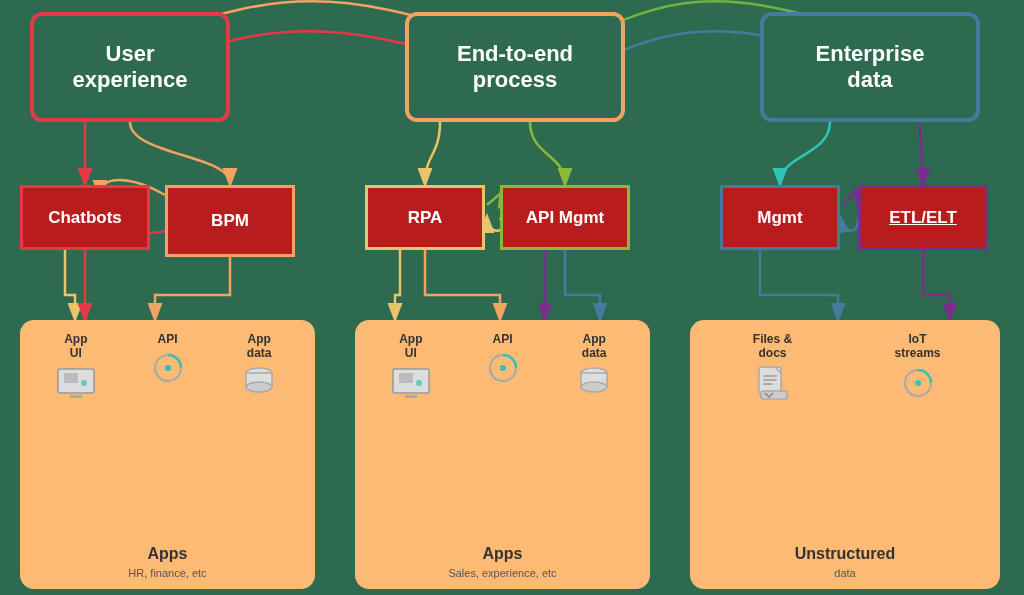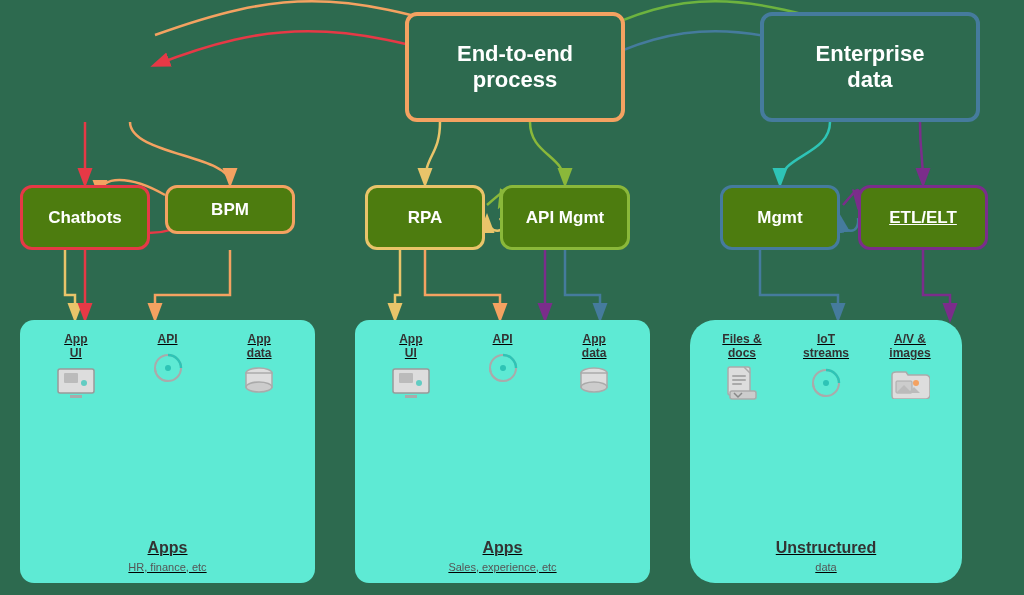--- a/index.html
+++ b/index.html
@@ -55,22 +55,22 @@
       border: 4px solid #457b9d;
       top: 12px;
       left: 760px;
       width: 220px;
       height: 110px;
     }
 
     
     .mid-box {
       position: absolute;
-      border-radius: 12px;
-      background: #4d7c0f;
+      border-radius: 0;
+      background: #b91c1c;
       display: flex;
       align-items: center;
       justify-content: center;
       text-align: center;
       font-size: 17px;
       font-weight: 700;
       color: white;
       padding: 8px;
     }
 
@@ -80,21 +80,21 @@
       left: 20px;
       width: 130px;
       height: 65px;
     }
 
     .mid-bpm {
       border: 3px solid #f4a261;
       top: 185px;
       left: 165px;
       width: 130px;
-      height: 49px;
+      height: 72px;
     }
 
     .mid-rpa {
       border: 3px solid #e9c46a;
       top: 185px;
       left: 365px;
       width: 120px;
       height: 65px;
     }
 
@@ -119,41 +119,39 @@
       top: 185px;
       left: 858px;
       width: 130px;
       height: 65px;
       text-decoration: underline;
     }
 
     
     .bottom-panel {
       position: absolute;
-      background: #5eead4;
+      background: #fdba74;
       border-radius: 14px;
       top: 320px;
-      bottom: 12px;
-      text-decoration: underline;
+      bottom: 6px;
     }
 
     .panel-apps1 {
       left: 20px;
       width: 295px;
     }
 
     .panel-apps2 {
       left: 355px;
       width: 295px;
     }
 
     .panel-unstructured {
       left: 690px;
-      width: 272px;
-      border-radius: 25px;
+      width: 310px;
     }
 
     .panel-content {
       padding: 12px 10px 8px;
       height: 100%;
       display: flex;
       flex-direction: column;
     }
 
     .panel-items {
@@ -286,20 +284,24 @@
     <path d="M 165 195 C 130 175 100 175 100 195" stroke="#f4a261" stroke-width="2.5" fill="none" marker-end="url(#arrow-orange)"></path>
     <path d="M 100 218 C 130 238 165 238 200 218" stroke="#e63946" stroke-width="2.5" fill="none" marker-end="url(#arrow-red)"></path>
 
     <path d="M 487 205 C 510 185 510 185 500 205" stroke="#8ab83a" stroke-width="2.5" fill="none" marker-end="url(#arrow-green)"></path>
     <path d="M 500 218 C 510 235 487 235 487 218" stroke="#e9c46a" stroke-width="2.5" fill="none" marker-end="url(#arrow-yellow)"></path>
 
     <path d="M 843 205 C 860 185 860 185 858 205" stroke="#7b2d8b" stroke-width="2.5" fill="none" marker-end="url(#arrow-purple)"></path>
     <path d="M 858 218 C 860 235 843 235 840 218" stroke="#457b9d" stroke-width="2.5" fill="none" marker-end="url(#arrow-blue)"></path>
   </svg>
 
+  <div class="top-box top-box-ux">
+    <span style="white-space: pre-line;">User
+experience</span>
+  </div>
 
   <div class="top-box top-box-e2e">
     <span style="white-space: pre-line;">End-to-end
 process</span>
   </div>
 
   <div class="top-box top-box-enterprise">
     <span style="white-space: pre-line;">Enterprise
 data</span>
   </div>
@@ -436,31 +438,20 @@
           <div class="panel-item-label">IoT<br>streams</div>
           <div class="panel-icon">
             <svg width="36" height="36" viewBox="0 0 36 36">
               <circle cx="18" cy="18" r="13" fill="none" stroke="#aaa" stroke-width="2"></circle>
               <path d="M18 5 A13 13 0 0 1 31 18" stroke="#2ec4b6" stroke-width="2.5" fill="none"></path>
               <path d="M18 31 A13 13 0 0 1 5 18" stroke="#aaa" stroke-width="2" fill="none"></path>
               <circle cx="18" cy="18" r="3" fill="#2ec4b6"></circle>
             </svg>
           </div>
         </div>
-        <div class="panel-item">
-          <div class="panel-item-label">A/V &amp;<br>images</div>
-          <div class="panel-icon">
-            <svg width="40" height="32" viewBox="0 0 40 32">
-              <path d="M2 8 C2 6 4 5 6 5 L16 5 L18 8 L36 8 C38 8 40 10 40 12 L40 28 C40 30 38 32 36 32 L4 32 C2 32 2 30 2 28 Z" fill="#ddd" stroke="#aaa" stroke-width="1.5"></path>
-              <rect x="6" y="14" width="16" height="12" rx="1" fill="#ccc" stroke="#aaa" stroke-width="1"></rect>
-              <polygon points="6,26 14,18 20,24 24,20 30,26" fill="#bbb"></polygon>
-              <circle cx="26" cy="16" r="3" fill="#f4a261"></circle>
-            </svg>
-          </div>
-        </div>
       </div>
       <div class="panel-footer">
         <strong>Unstructured</strong><br>
         <span>data</span>
       </div>
     </div>
   </div>
 
 </div>
 

